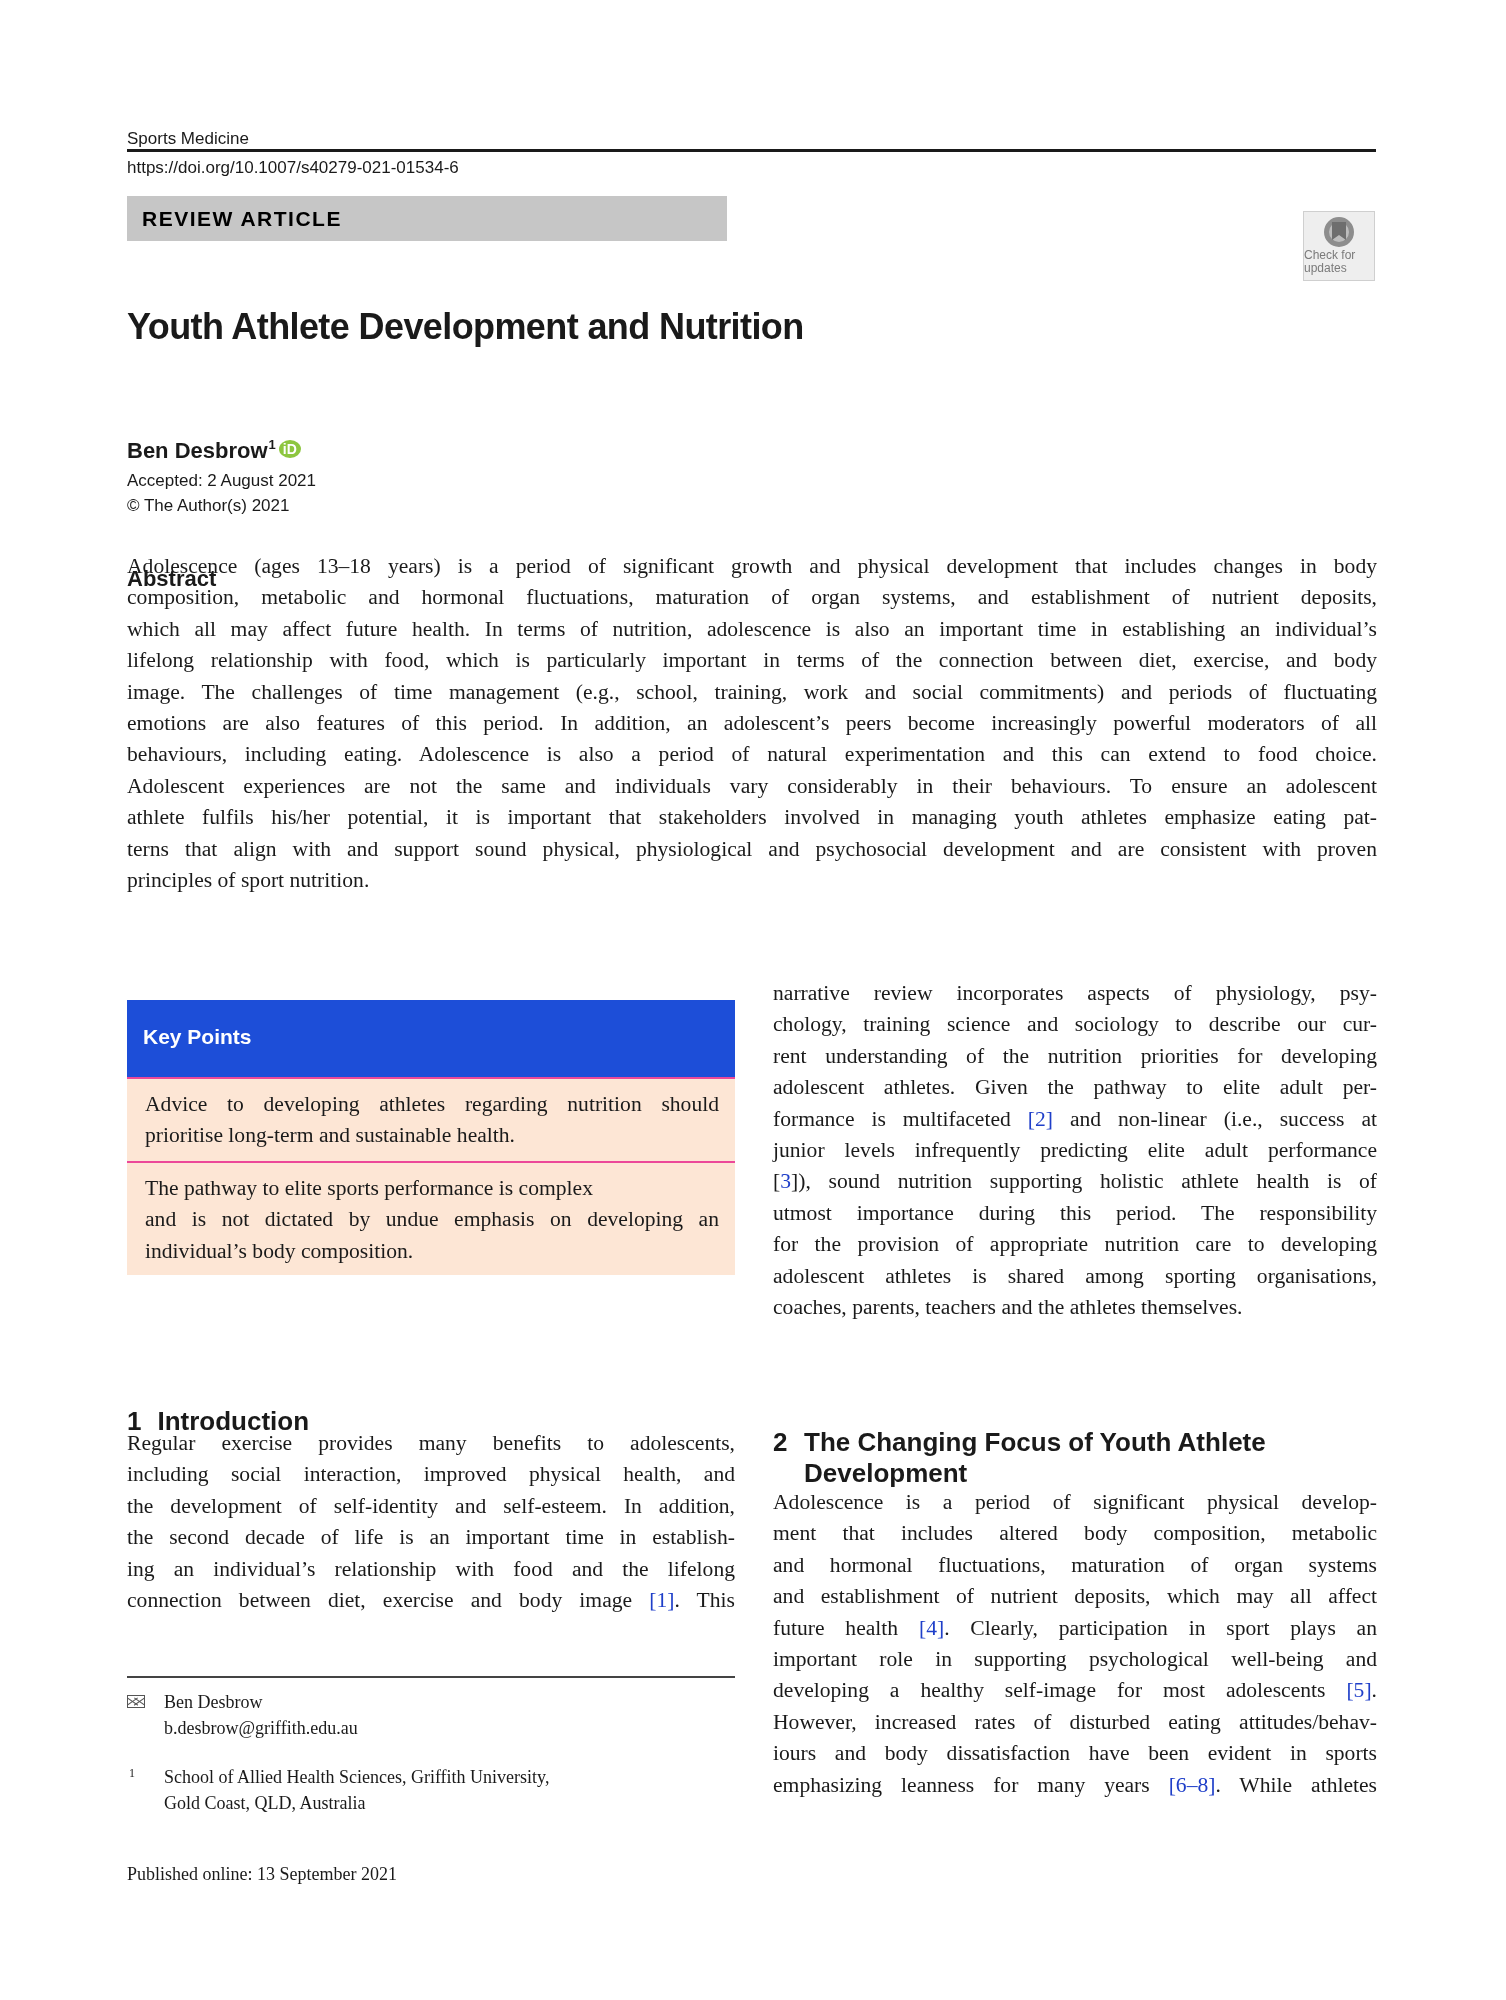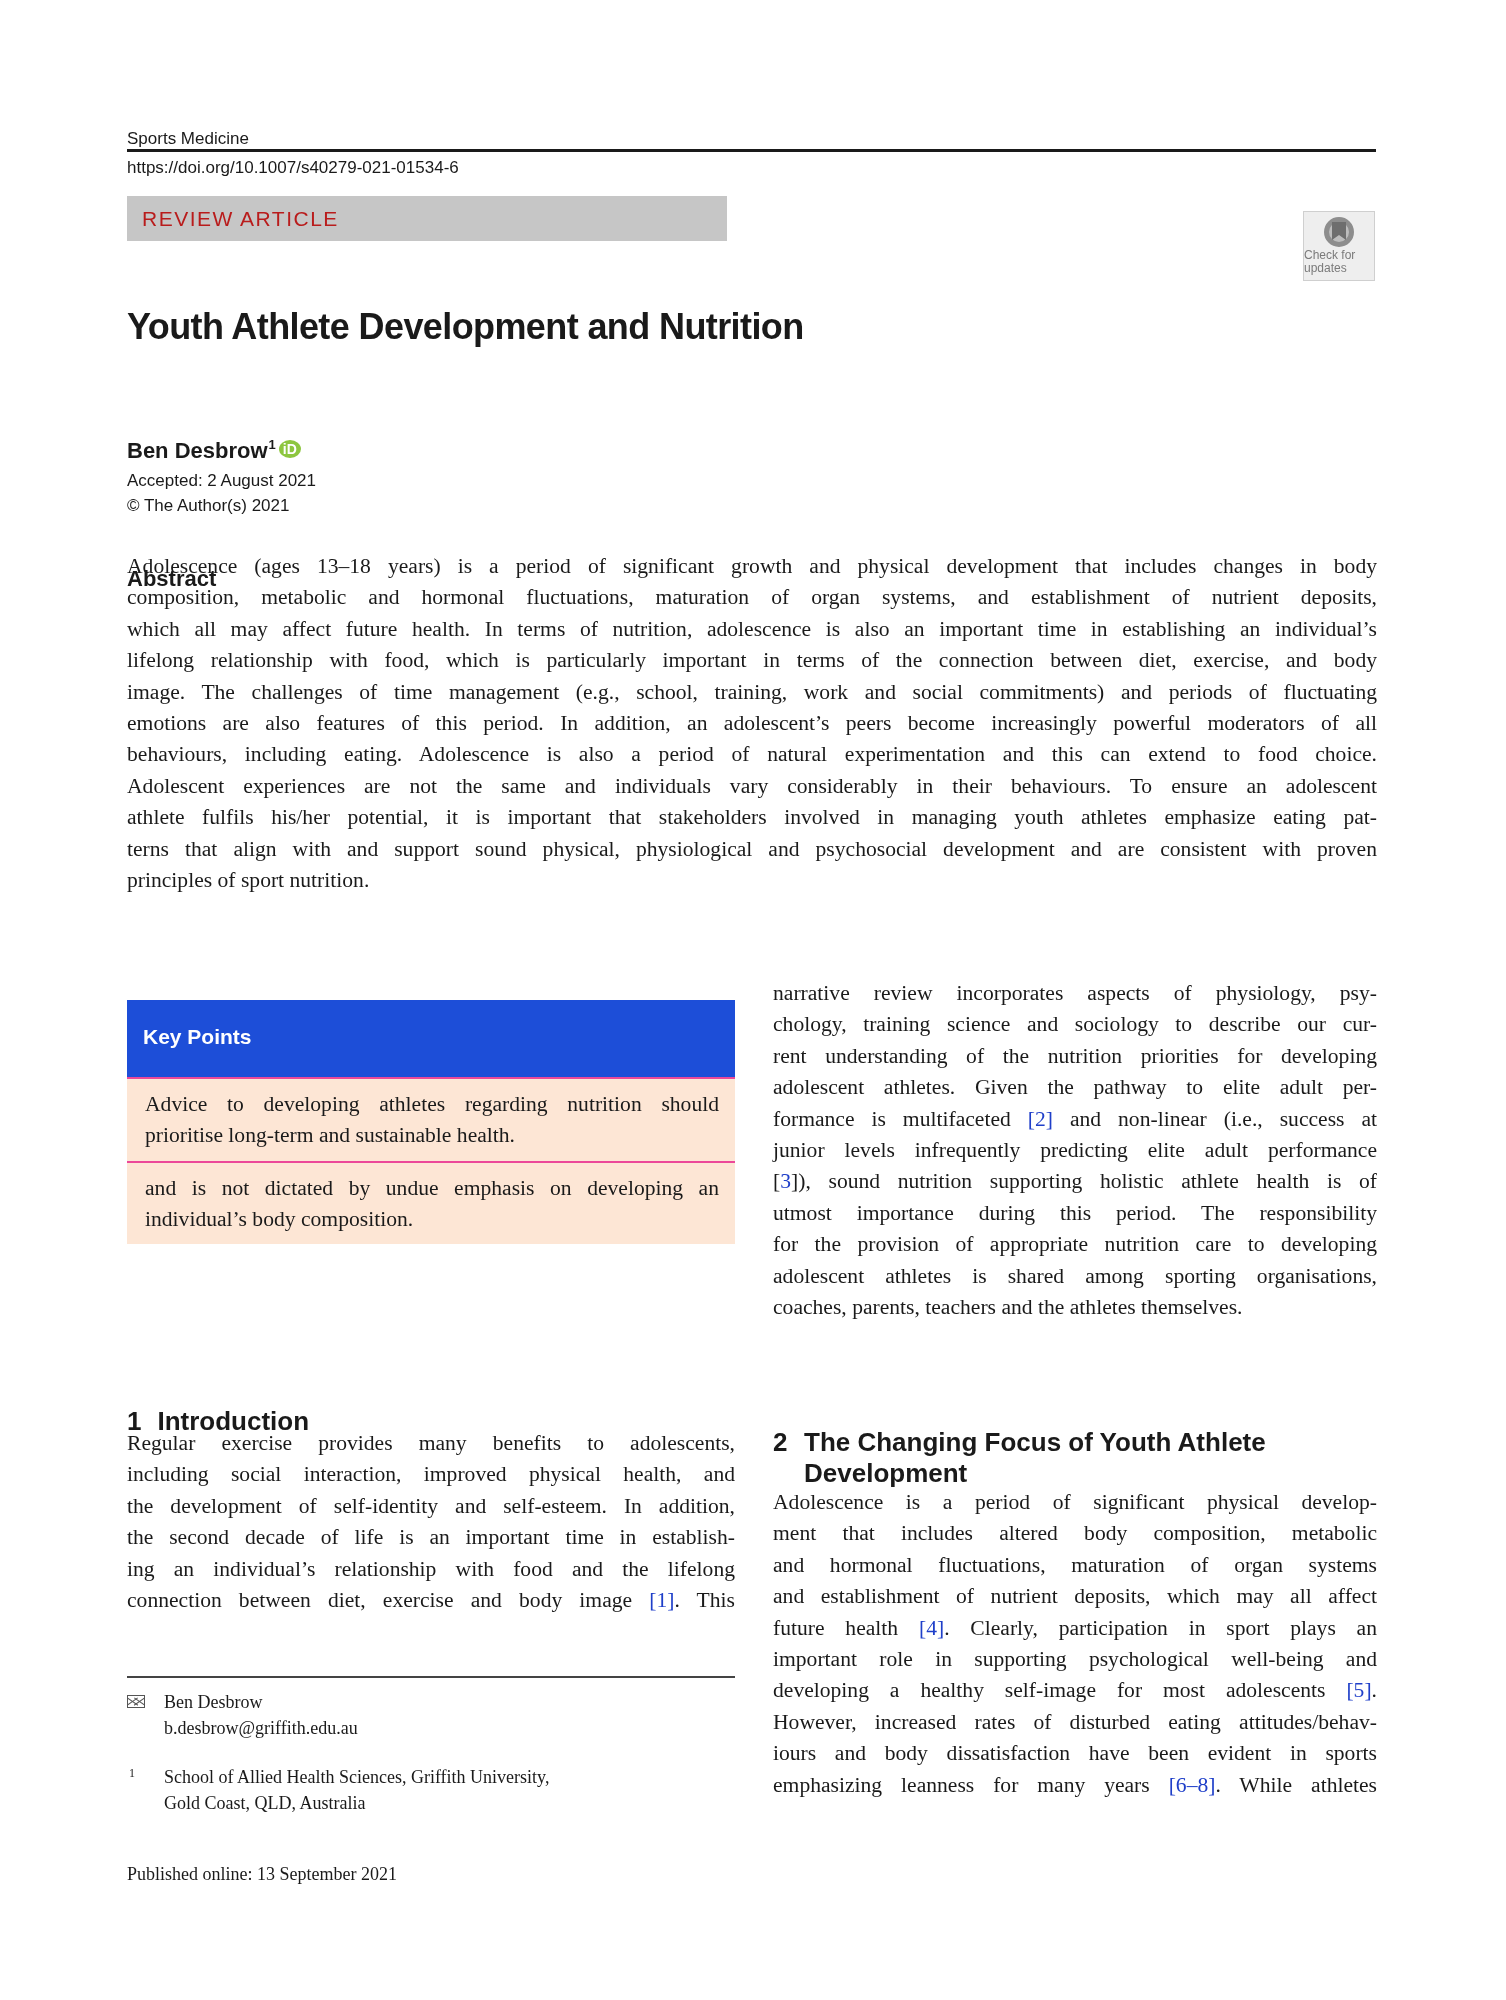--- a/index.html
+++ b/index.html
@@ -4,21 +4,21 @@
 <style>
   html, body { margin: 0; padding: 0; background: #ffffff; }
   body { width: 1506px; height: 2000px; position: relative; overflow: hidden; color: #1a1a1a; }
   .sans { font-family: "Liberation Sans", "DejaVu Sans", sans-serif; margin-top: 44px; }
   .serif { font-family: "Liberation Serif", "DejaVu Serif", serif; }
   .abs { position: absolute; }
 
   #journal { left: 127px; top: 80px; font-size: 17px; line-height: 29px; }
   #top-rule { left: 127px; top: 149px; width: 1249px; height: 3px; background: #1a1a1a; }
   #article-type { left: 127px; top: 152px; width: 600px; height: 45px; background: #c6c6c6; }
-  #article-type span { position: absolute; left: 15px; top: 11px; font-size: 21px; font-weight: normal; letter-spacing: 1.5px; color: #b91c1c; }
+  #article-type span { position: absolute; left: 15px; top: 11px; font-size: 21px; font-weight: bold; letter-spacing: 1.5px; color: #000000; }
 
   #check-updates { left: 1303px; top: 167px; width: 72px; height: 70px; background: #eeeeee; border: 1px solid #cfcfcf; box-sizing: border-box; text-align: left; }
   #check-updates .badge-circle { position: absolute; left: 20px; top: 5px; width: 30px; height: 30px; border-radius: 50%; border: 5px solid #8d8d8d; box-sizing: border-box; background: #bdbdbd; }
   #check-updates .badge-bookmark { position: absolute; left: 28px; top: 10px; width: 14px; height: 18px; background: #6e6e6e; clip-path: polygon(0 0,100% 0,100% 100%,50% 72%,0 100%); }
   #check-updates .badge-text { position: absolute; left: 0; top: 37px; width: 100%; font-size: 12px; line-height: 13px; color: #7a7a7a; }
 
   #title { left: 127px; top: 262px; font-size: 36px; font-weight: bold; letter-spacing: -0.6px; }
   #author { left: 127px; top: 352px; font-size: 22px; font-weight: bold; }
   #author sup { font-size: 13px; vertical-align: 9px; margin-left: 1px; }
   #orcid { display: inline-block; width: 22px; height: 18px; border-radius: 50%; background: #8dc63f; color: #fff; font-size: 14px; line-height: 18px; text-align: center; vertical-align: 4px; margin-left: 3px; font-weight: bold; }
@@ -110,20 +110,21 @@
 
 <div id="key-points" class="abs">
   <div class="kp-header sans">
     <span>Key Points</span>
   </div>
   <div class="kp-item serif">
     <span class="line">Advice to developing athletes regarding nutrition should</span>
     <span class="line last">prioritise long-term and sustainable health.</span>
   </div>
   <div class="kp-item serif" style="padding-bottom:8px;">
+    <span class="line last">The pathway to elite sports performance is complex</span>
     <span class="line">and is not dictated by undue emphasis on developing an</span>
     <span class="line last">individual’s body composition.</span>
   </div>
 </div>
 
 <div id="right-top" class="abs serif body-text">
   <span class="line">narrative review incorporates aspects of physiology, psy-</span>
   <span class="line">chology, training science and sociology to describe our cur-</span>
   <span class="line">rent understanding of the nutrition priorities for developing</span>
   <span class="line">adolescent athletes. Given the pathway to elite adult per-</span>

